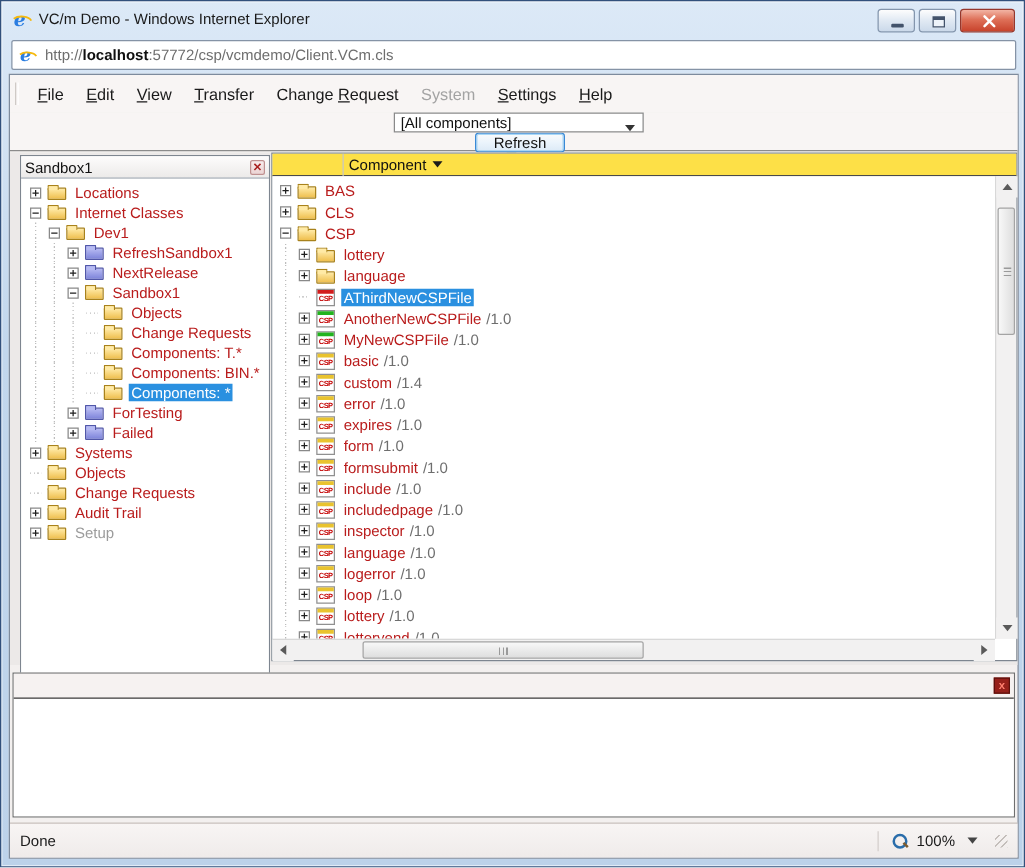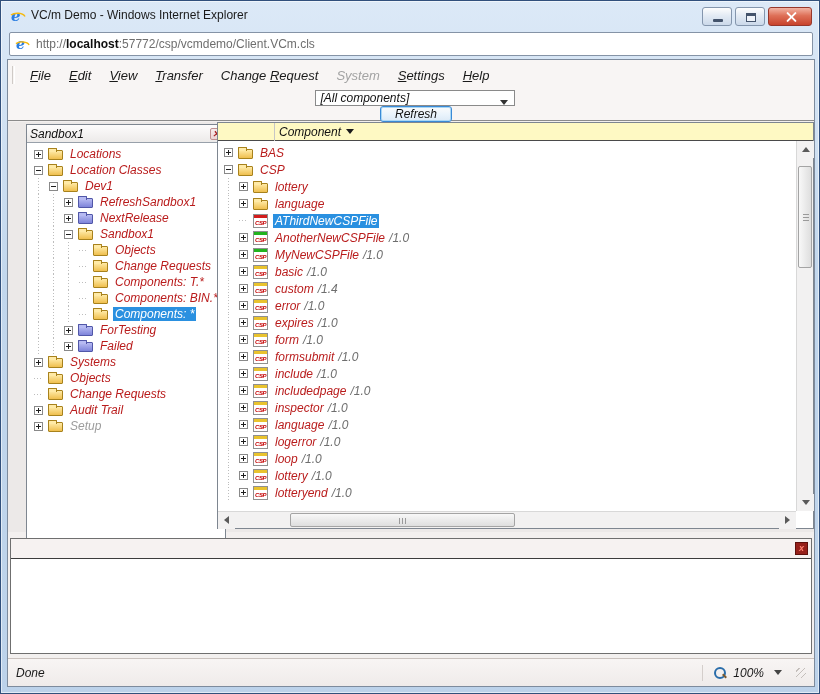--- a/index.html
+++ b/index.html
@@ -25,21 +25,21 @@
   .glyph-x::before,.glyph-x::after{ content:''; position:absolute; left:16px; top:8px; width:13px; height:2px; background:#fff; border-radius:1px;}
   .glyph-x::before{ transform:rotate(45deg);} .glyph-x::after{ transform:rotate(-45deg);}
   
   .addressbar{ position:absolute; left:8px; top:31px; width:804px; height:24px;
     background:#fff; border:1px solid #8593a6; border-radius:2px; display:flex; align-items:center; }
   .ab-icon{ width:15px; height:15px; margin:0 6px 0 5px; flex:none; }
   .url{ font-size:12px; color:#6e6e6e; white-space:nowrap; }
   .url b{ color:#0f0f0f; }
   
   .client{ position:absolute; left:6px; top:58px; width:808px; height:628px;
-    background:#f3f0ef; border:1px solid #7d8b9d;font-style:italic; }
+    background:#f3f0ef; border:1px solid #7d8b9d; }
   
   .menubar{ position:absolute; left:0; top:0; width:806px; height:30px;
     background:#f8f5f4; display:flex; align-items:center; }
   .grip{ width:3px; height:18px; margin:0 6px 0 4px; border-left:1px solid #cfcac6; border-right:1px solid #fff; }
   .menu-row{ display:flex; }
   .menu-item{ font-size:13px; color:#1a1a1a; padding:4px 9px; cursor:default; }
   .menu-item .ukey{ text-decoration:underline; }
   .menu-item.disabled{ color:#a3a3a3; }
   
   .toolbar{ position:absolute; left:0; top:30px; width:806px; height:31px;
@@ -60,29 +60,29 @@
   .spacer{ flex:1; }
   .btn.items{ width:108px; gap:22px; }
   .clipicon{ position:relative; width:10px; height:12px; background:#fff; border:1px solid #444; }
   .clipicon::before{ content:''; position:absolute; left:-1px; top:-3px; width:6px; height:3px; left:1px; background:#888; }
   .clipicon::after{ content:''; position:absolute; left:1px; top:2px; width:6px; height:6px;
     background:repeating-linear-gradient(#666 0 1px, transparent 1px 3px); }
   .btn.clear{ width:40px; margin:0 6px 0 5px; }
   
   .main{ position:absolute; left:0; top:62px; width:806px; height:410px; background:#ece9e8; }
   .panel{ position:absolute; background:#fff; border:1px solid #7e8690; }
-  .left-panel{ left:18px; top:2px; width:200px; height:513px; }
+  .left-panel{ left:8px; top:2px; width:200px; height:513px; }
   .right-panel{ left:209px; top:0px; width:597px; height:407px; }
   .lp-header{ height:18px; background:linear-gradient(#fdfcfc,#eceae9); border-bottom:1px solid #98a0aa;
     display:flex; align-items:center; font-size:12px; color:#111; padding:0 3px; }
   .lp-header .lp-title{ flex:1; }
   .lp-close{ width:12px; height:12px; border:1px solid #c09090; border-radius:2px;
     background:linear-gradient(#f7ecec,#ecd4d4); color:#a81e1e; font-size:9px; font-weight:bold;
     line-height:10px; text-align:center; cursor:default;}
-  .rp-header{ height:18px; background:#fef9c3; border-bottom:1px solid #4a4a4a; display:flex; align-items:center; }
+  .rp-header{ height:18px; background:#fde047; border-bottom:1px solid #4a4a4a; display:flex; align-items:center; }
   .col-div{ width:1px; height:18px; background:#c6c6c6; margin-left:56px; }
   .col-label{ font-size:12px; color:#111; margin-left:4px; display:flex; align-items:center; gap:5px;}
   .sort-arrow{ width:0; height:0; border-left:4px solid transparent; border-right:4px solid transparent; border-top:5px solid #1a1a1a; }
   .rp-body{ position:absolute; left:0; top:18px; right:0; bottom:17px; display:flex; }
   .tree{ overflow:hidden; background:#fff; }
   #left-tree{ position:absolute; left:0; top:18px; right:0; bottom:17px; padding:3px 0 0 7px; }
   #right-tree{ flex:1; padding:3px 0 0 6px; }
   .trow{ display:flex; align-items:center; white-space:nowrap; }
   #left-tree .trow{ height:16px; } #right-tree .trow{ height:17px; }
   .indent{ width:15px; flex:none; position:relative; align-self:stretch; }
@@ -235,21 +235,21 @@
         </div>
         <div class="tree" id="left-tree">
             <div class="trow">
               <span class="expander plus"></span>
               <span class="ticon folder-yellow"></span>
               <span class="tlabel">Locations</span>
             </div>
             <div class="trow">
               <span class="expander minus"></span>
               <span class="ticon folder-yellow"></span>
-              <span class="tlabel">Location Classes</span>
+              <span class="tlabel">Internet Classes</span>
             </div>
             <div class="trow">
               <span class="indent"></span>
               <span class="expander minus"></span>
               <span class="ticon folder-yellow"></span>
               <span class="tlabel">Dev1</span>
             </div>
             <div class="trow">
               <span class="indent"></span>
               <span class="indent"></span>
@@ -373,20 +373,25 @@
           </span>
         </div>
         <div class="rp-body">
           <div class="tree" id="right-tree">
               <div class="trow">
                 <span class="expander plus"></span>
                 <span class="ticon folder-yellow"></span>
                 <span class="tlabel">BAS</span>
               </div>
               <div class="trow">
+                <span class="expander plus"></span>
+                <span class="ticon folder-yellow"></span>
+                <span class="tlabel">CLS</span>
+              </div>
+              <div class="trow">
                 <span class="expander minus"></span>
                 <span class="ticon folder-yellow"></span>
                 <span class="tlabel">CSP</span>
               </div>
               <div class="trow">
                 <span class="indent"></span>
                 <span class="expander plus"></span>
                 <span class="ticon folder-yellow"></span>
                 <span class="tlabel">lottery</span>
               </div>

